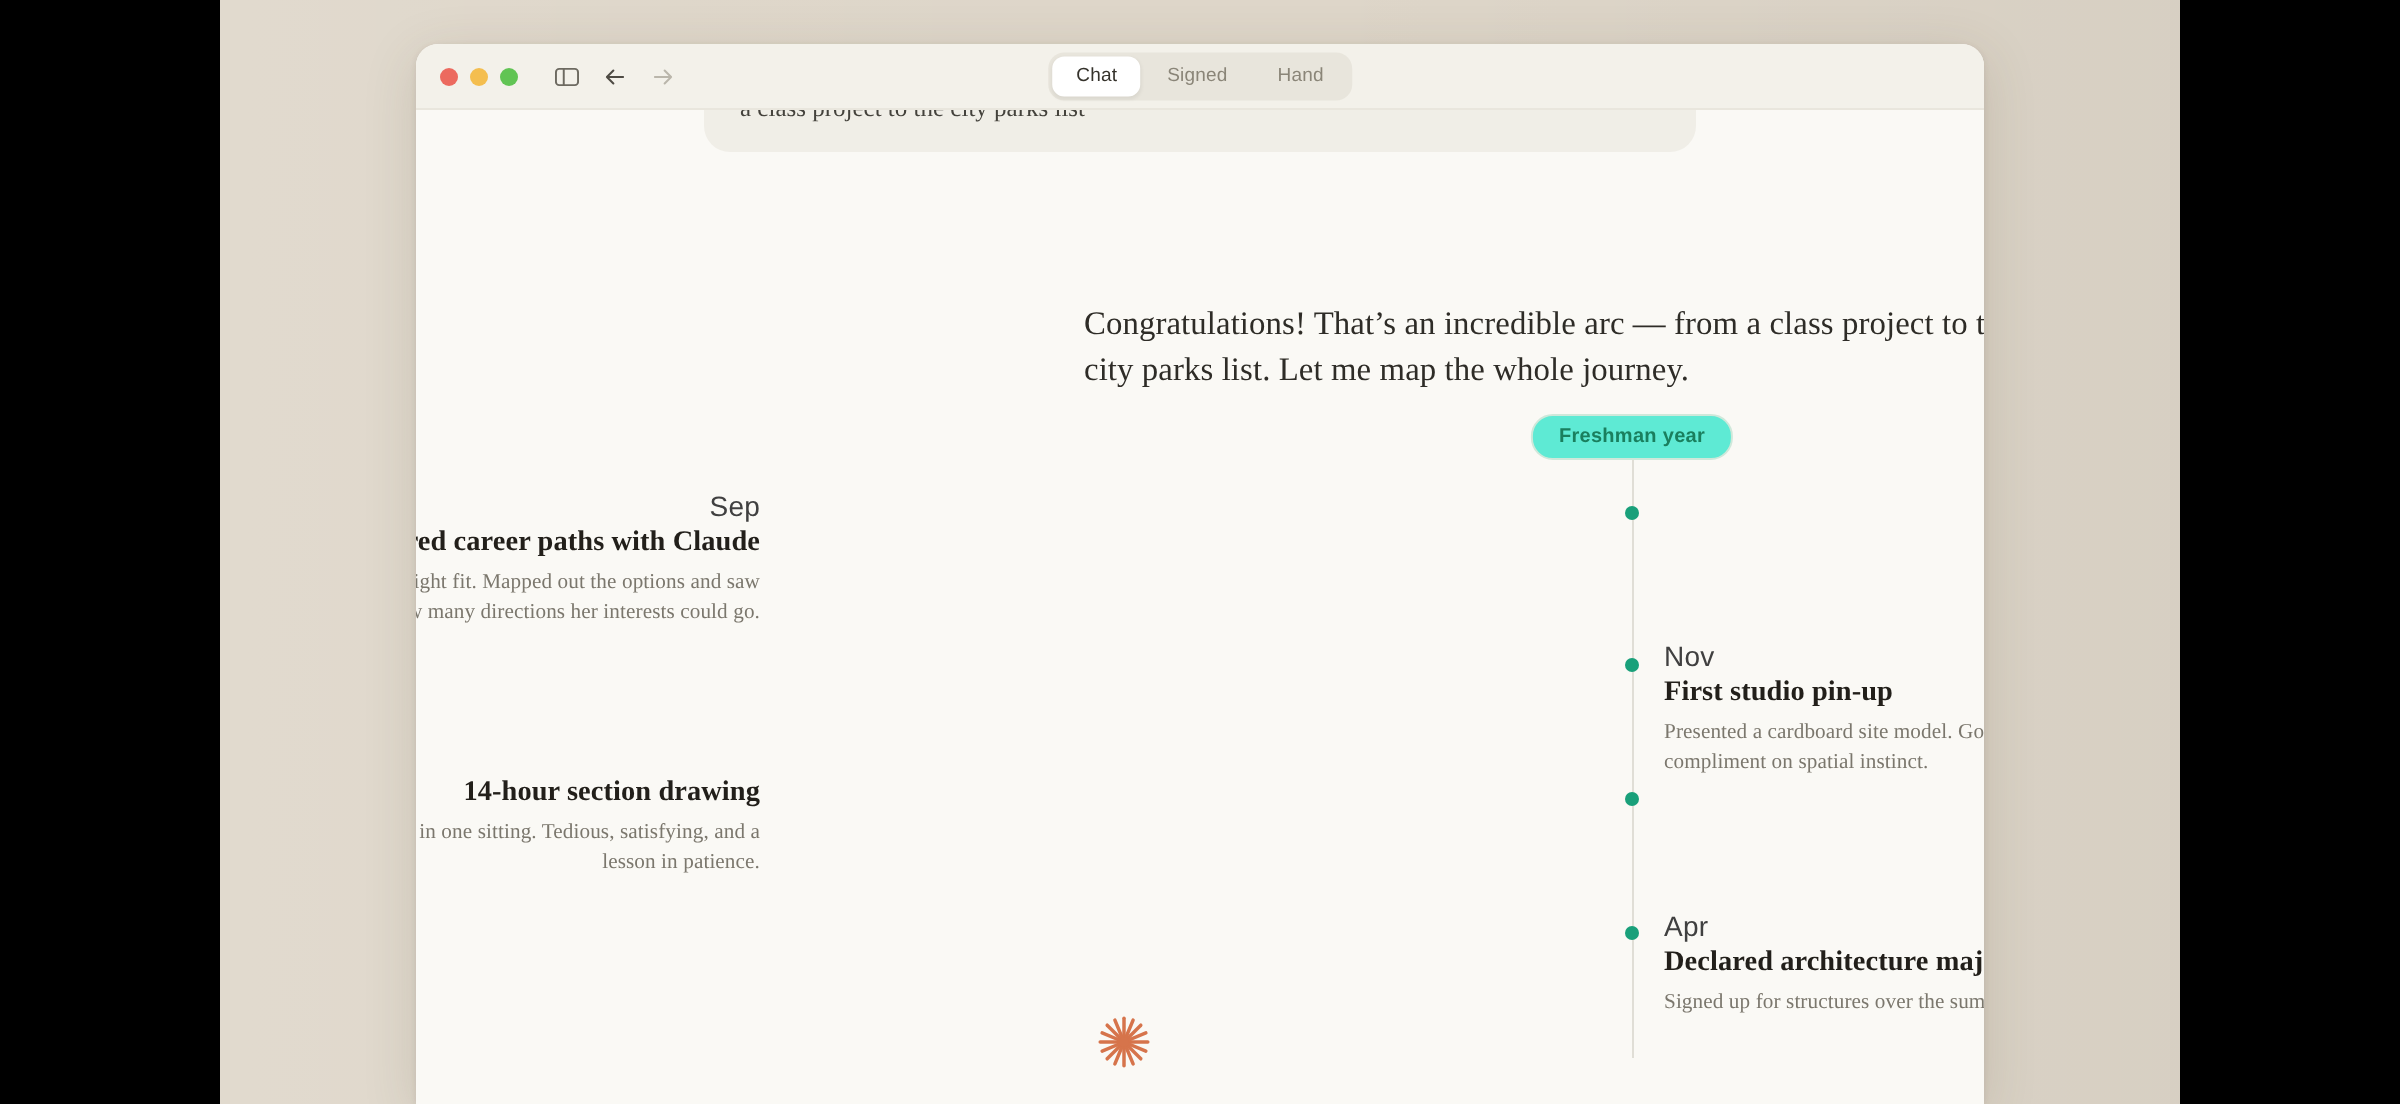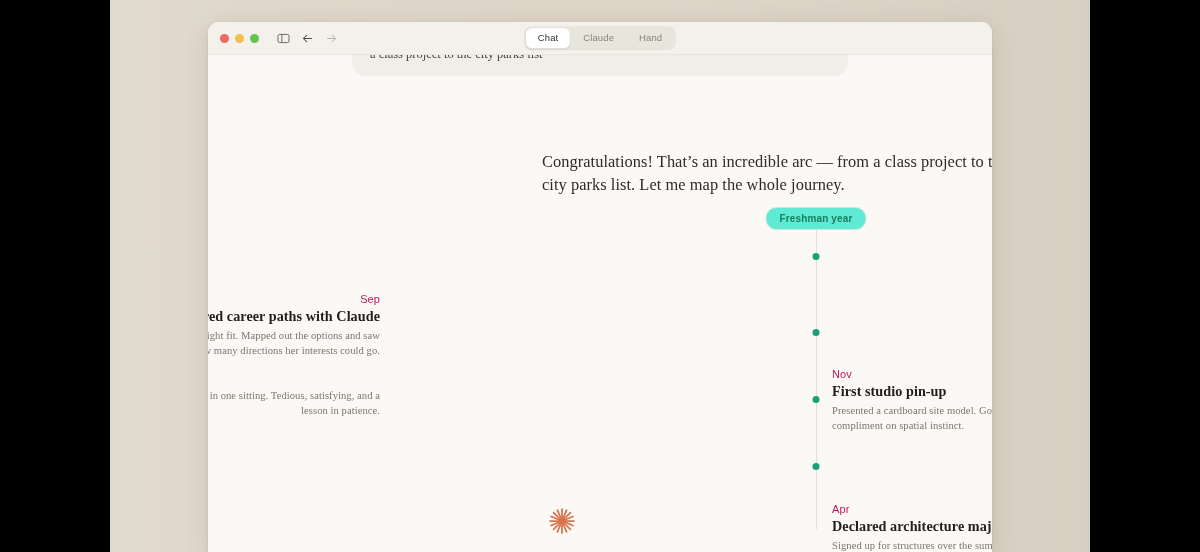--- a/index.html
+++ b/index.html
@@ -199,26 +199,25 @@
     transform: translateX(-50%);
   }
 
   .entry { position: absolute; }
 
   .entry.left  { right: 612px; text-align: right; width: 330px; }
   .entry.right { left: 624px;  text-align: left;  width: 340px; }
 
   .entry-month {
     font-family: "Liberation Sans", sans-serif;
-    font-size: 11px;
-    color: #be185d;
+    font-size: 14px;
+    color: #404040;
     line-height: 1.15;
     margin-bottom: 2px;
     letter-spacing: 0.1px;
-    margin-top: 48px;
   }
   .entry-title {
     font-family: "Liberation Serif", serif;
     font-weight: bold;
     font-size: 14.2px;
     color: #221f1a;
     line-height: 1.25;
     margin-bottom: 3px;
     letter-spacing: 0.05px;
   }
@@ -280,21 +279,21 @@
         </span>
         <span class="chip-icon">
           <svg width="13" height="13" viewBox="0 0 16 16" fill="none">
             <path d="M3 8h10M13 8l-4-4M13 8l-4 4" stroke="#bab6ab" stroke-width="1.25" stroke-linecap="round" stroke-linejoin="round"></path>
           </svg>
         </span>
       </div>
 
       <div class="tabs">
         <div class="tab active">Chat</div>
-        <div class="tab">Claude</div>
+        <div class="tab">Signed</div>
         <div class="tab">Hand</div>
       </div>
 
     </div>
 
     <div class="content">
 
       <div class="prev-bubble">
         <div class="prev-bubble-text">a class project to the city parks list</div>
       </div>
@@ -318,20 +317,21 @@
           <div class="entry-desc">Wasn’t sure architecture was the right fit. Mapped out the options and saw how many directions her interests could go.</div>
         </div>
 
         <div class="entry right" style="top:113px">
           <div class="entry-month">Nov</div>
           <div class="entry-title">First studio pin-up</div>
           <div class="entry-desc">Presented a cardboard site model. Got tough feedback on scale but a compliment on spatial instinct.</div>
         </div>
 
         <div class="entry left" style="top:181px">
+          <div class="entry-title">14-hour section drawing</div>
           <div class="entry-desc">Hand-drafted a building section in one sitting. Tedious, satisfying, and a lesson in patience.</div>
         </div>
 
         <div class="entry right" style="top:248px">
           <div class="entry-month">Apr</div>
           <div class="entry-title">Declared architecture major</div>
           <div class="entry-desc">Signed up for structures over the summer.</div>
         </div>
 
       </div>

